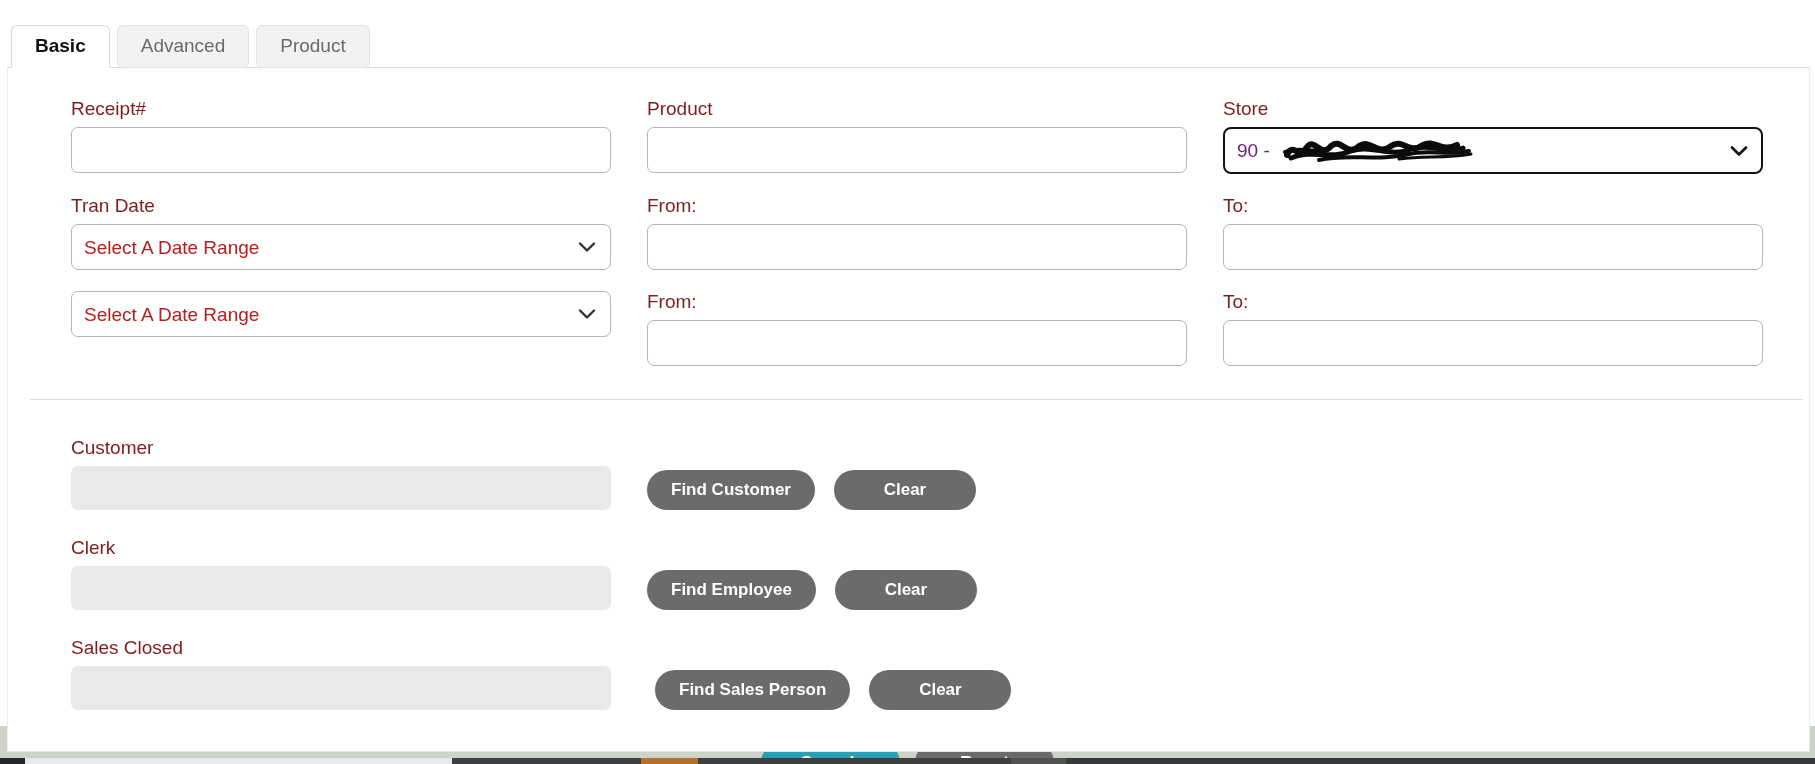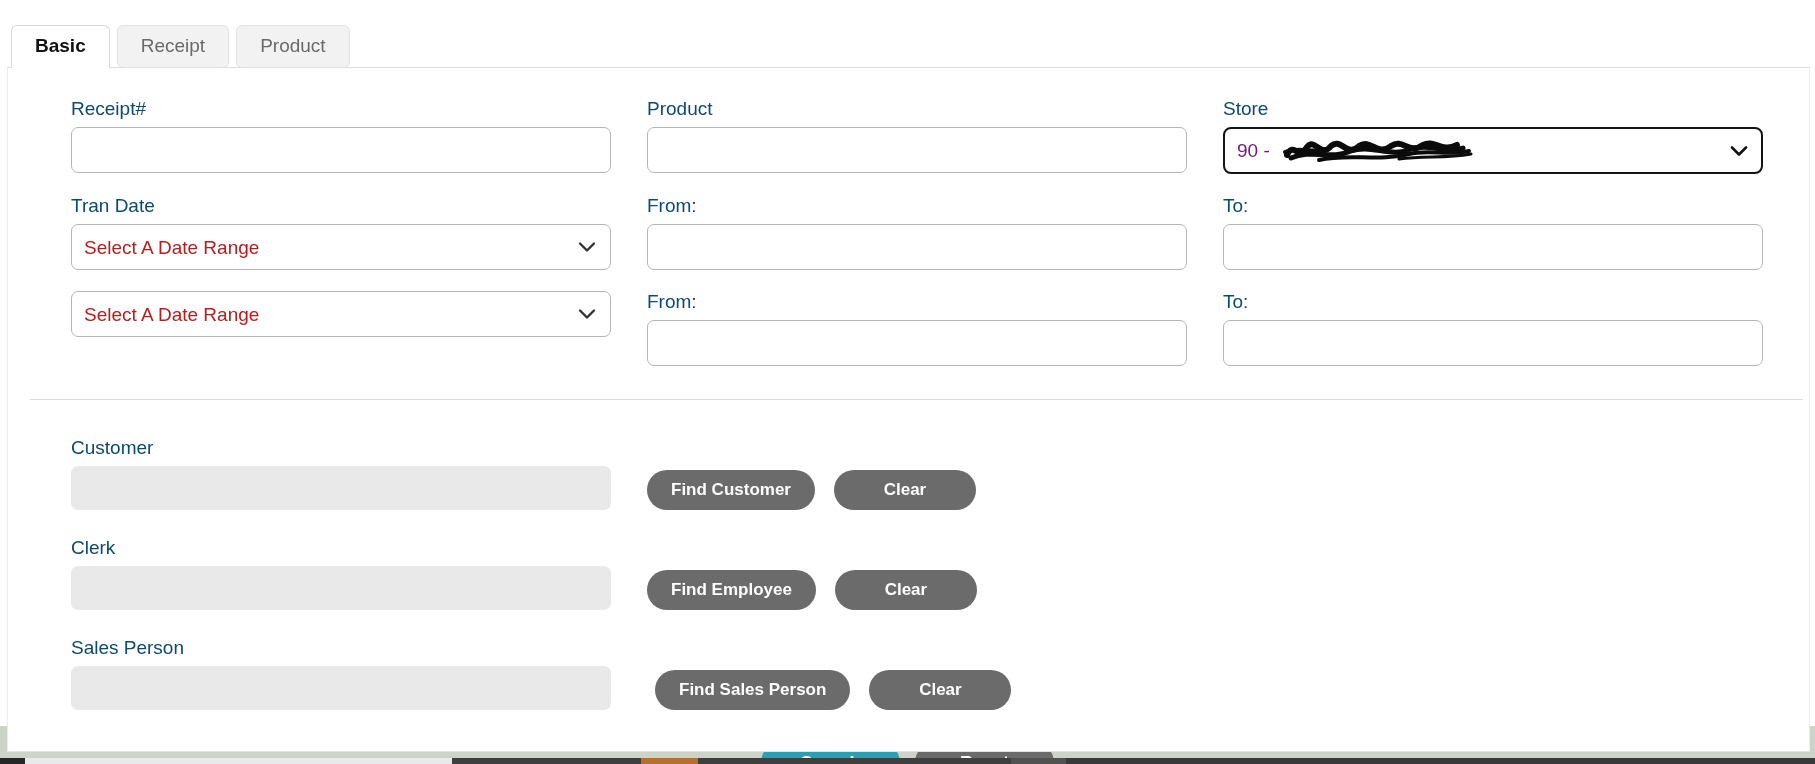--- a/index.html
+++ b/index.html
@@ -53,21 +53,21 @@
   }
   .grid-row {
     display: grid;
     grid-template-columns: 540px 540px 540px;
     column-gap: 36px;
     margin-bottom: 21px;
   }
   .field-label {
     display: block;
     font-size: 19px;
-    color: #0c4a6e;
+    color: #7f1d1d;
     margin-bottom: 7px;
   }
   .text-input {
     width: 100%;
     height: 46px;
     border: 1px solid #b5b5b5;
     border-radius: 7px;
     font-size: 19px;
     padding: 0 13px;
     color: #222;
@@ -183,21 +183,21 @@
     display: flex;
     z-index: 5;
   }
   .bottom-bar .seg { height: 100%; }
 </style>
 </head>
 <body>
 
 <div class="tab-bar">
   <button class="tab active">Basic</button>
-  <button class="tab">Receipt</button>
+  <button class="tab">Advanced</button>
   <button class="tab">Product</button>
 </div>
 
 <div class="panel">
 
   <div class="grid-row">
     <div>
       <label class="field-label">Receipt#</label>
       <input class="text-input" type="text" value="" style="">
     </div>
@@ -289,21 +289,21 @@
       <input class="person-input" type="text" disabled="" value="" style="">
     </div>
     <div class="person-buttons">
       <button class="pill-btn">Find Employee</button>
       <button class="pill-btn">Clear</button>
     </div>
   </div>
 
   <div class="person-row shifted">
     <div class="person-field">
-      <label class="field-label">Sales Person</label>
+      <label class="field-label">Sales Closed</label>
       <input class="person-input" type="text" disabled="" value="" style="">
     </div>
     <div class="person-buttons">
       <button class="pill-btn">Find Sales Person</button>
       <button class="pill-btn">Clear</button>
     </div>
   </div>
 
 </div>
 

